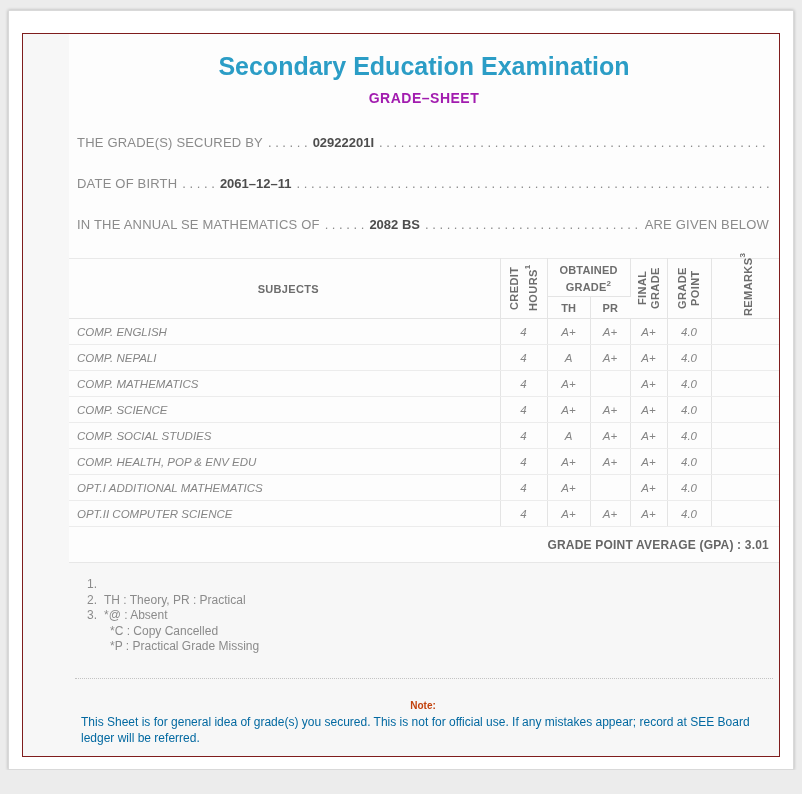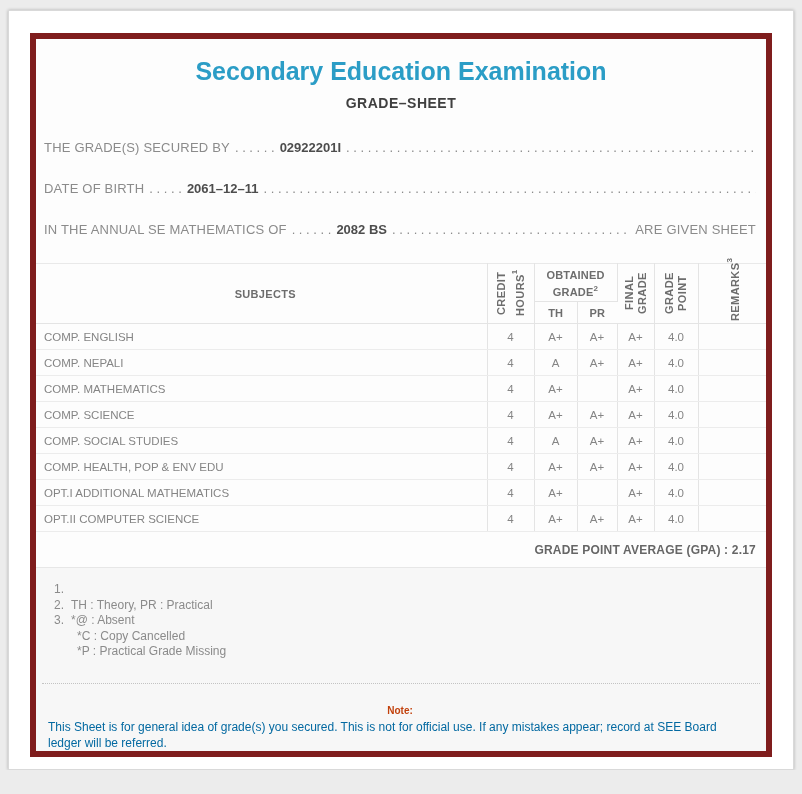--- a/index.html
+++ b/index.html
@@ -10,42 +10,43 @@
     padding: 10px 8px 0;
   }
   .card {
     width: 786px;
     height: 760px;
     background: #ffffff;
     border: 1px solid #d9d9d9;
     box-shadow: 0 0 3px rgba(0,0,0,0.25);
   }
   .panel {
-    margin: 22px 21px 0;
+    margin: 22px 13px 0;
     height: 724px;
     background: #f7f7f7;
-    border: 6px solid #7f1d1d;
+    border: 1px solid #7f1d1d;
     overflow: hidden;
+    padding-left: 46px;
   }
   .sheet-top {
     background: #fdfdfd;
     border-bottom: 1px solid #e7e7e7;
   }
   
   .title-wrap { text-align: center; padding-top: 16px; }
   .main-title {
     color: #2b9dc6;
     font-size: 25px;
     font-weight: 700;
     letter-spacing: 0;
     line-height: 32px;
   }
   .sub-title {
     margin-top: 8px;
-    color: #404040;
+    color: #a21caf;
     font-size: 14px;
     font-weight: 700;
     letter-spacing: .5px;
     line-height: 17px;
   }
   
   .info-section { margin-top: 28px; padding: 0 10px 0 8px; }
   .info-line {
     display: flex;
     align-items: baseline;
@@ -111,20 +112,21 @@
   .vert sup, th.h-group sup { font-size: 8px; }
   table.grades tbody td {
     height: 26px;
     color: #858585;
     font-size: 11.5px;
     text-align: center;
     border-bottom: 1px solid #ececec;
     padding: 1px 2px;
     overflow: hidden;
     white-space: nowrap;
+    font-style: italic;
   }
   table.grades tbody td.td-subject { text-align: left; padding-left: 8px; }
   
   .summary {
     padding: 10px 10px 9px;
     text-align: right;
   }
   .summary-line {
     color: #666666;
     font-size: 12px;
@@ -178,21 +180,21 @@
           <span class="info-label">DATE OF BIRTH</span>
           <span class="info-gap">. . . . .</span>
           <span class="info-value">2061–12–11</span>
           <span class="info-leader">. . . . . . . . . . . . . . . . . . . . . . . . . . . . . . . . . . . . . . . . . . . . . . . . . . . . . . . . . . . . . . . . . . . . . . . . . . . . . . . . . . . . . . . . . . . . . . . . . . . . . . . . . . . . . . . . . . . . . . . .</span>
         </div>
         <div class="info-line">
           <span class="info-label">IN THE ANNUAL SE MATHEMATICS OF</span>
           <span class="info-gap">. . . . . .</span>
           <span class="info-value">2082 BS</span>
           <span class="info-leader">. . . . . . . . . . . . . . . . . . . . . . . . . . . . . . . . . . . . . . . . . . . . . . . . . . . . . . . . . . . . . . . . . . . . . . . . . . . . . . . . . . . . . . . . . . . . . . . . . . . . . . . . . . . . . . . . . . . . . . . .</span>
-          <span class="info-suffix">ARE GIVEN SHEET</span>
+          <span class="info-suffix">ARE GIVEN BELOW</span>
         </div>
       </div>
 
       <table class="grades">
         <colgroup>
           <col class="col-subjects">
             <col class="col-credit">
             <col class="col-th">
             <col class="col-pr">
           <col class="col-final">
@@ -293,21 +295,21 @@
               <td>A+</td>
               <td>A+</td>
               <td>A+</td>
               <td>4.0</td>
               <td></td>
             </tr>
           </tbody>
       </table>
 
       <div class="summary">
-        <div class="summary-line">GRADE POINT AVERAGE (GPA) : 2.17</div>
+        <div class="summary-line">GRADE POINT AVERAGE (GPA) : 3.01</div>
       </div>
     </div>
 
     <div class="footnotes">
         <div class="fn-row">
           <span class="fn-num">1.</span>
         </div>
         <div class="fn-row">
           <span class="fn-num">2.</span>
           <span class="fn-text">TH : Theory, PR : Practical</span>

